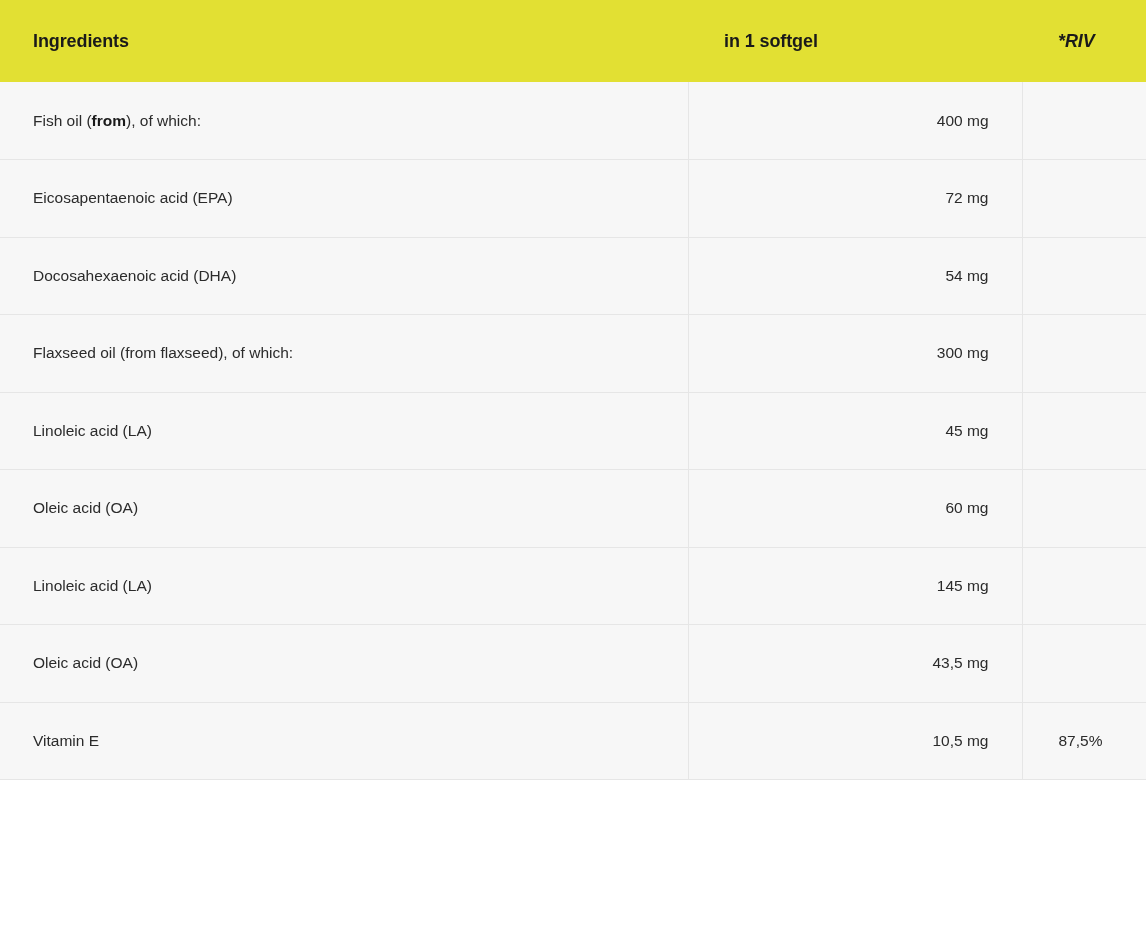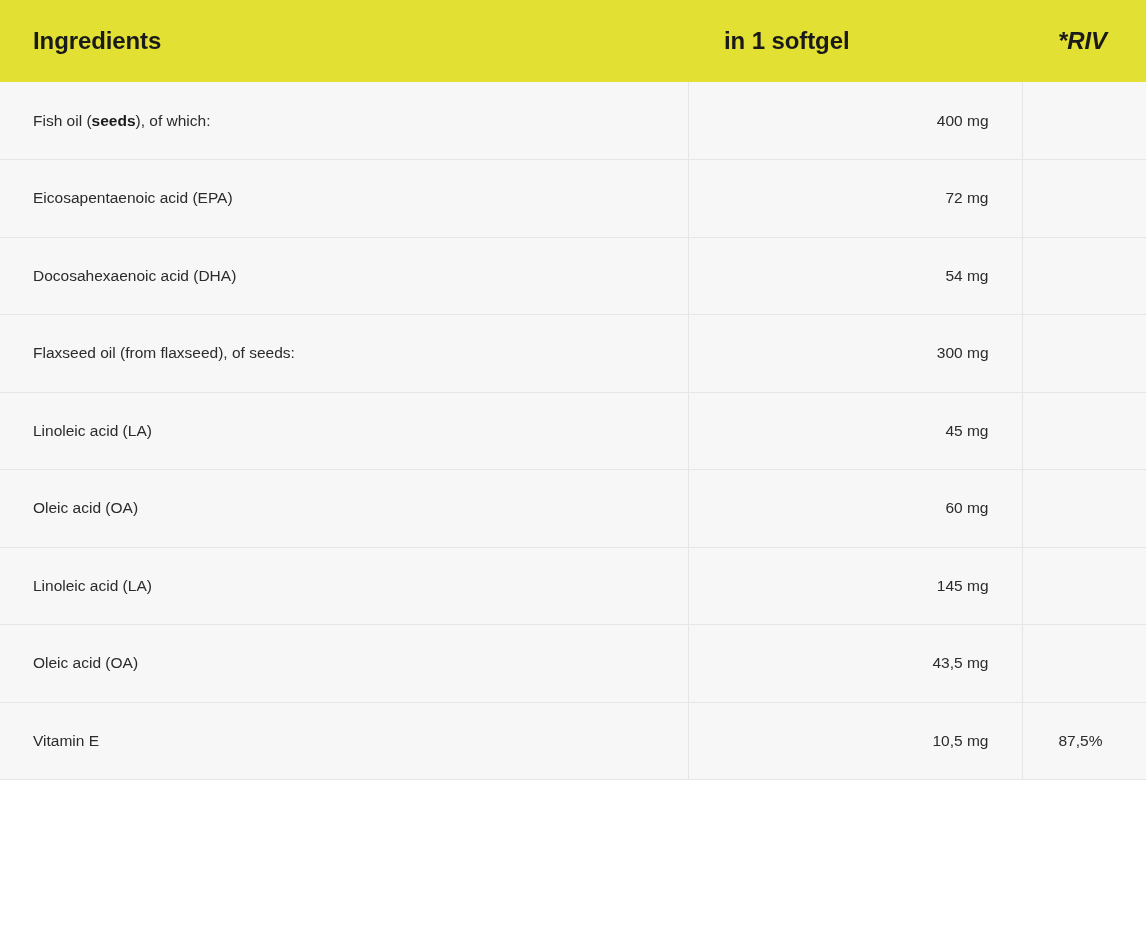--- a/index.html
+++ b/index.html
@@ -21,21 +21,21 @@
     border-collapse: collapse;
     table-layout: fixed;
   }
   table.nutrition col.c-name { width: 688px; }
   table.nutrition col.c-amount { width: 334px; }
   table.nutrition col.c-nrv { width: 124px; }
 
   thead th {
     background: #e2e033;
     color: #1a1a1a;
-    font-size: 24px;
+    font-size: 18px;
     font-weight: bold;
     text-align: left;
     height: 82px;
     padding: 0 33px;
     vertical-align: middle;
     border: none;
     letter-spacing: -0.1px;
   }
   thead th.th-amount { padding-left: 36px; }
   thead th.th-nrv { padding-left: 36px; font-style: italic; }
@@ -68,36 +68,36 @@
     </colgroup>
     <thead>
       <tr>
         <th class="th-name">Ingredients</th>
         <th class="th-amount">in 1 softgel</th>
         <th class="th-nrv">*RIV</th>
       </tr>
     </thead>
     <tbody>
         <tr>
-          <td class="td-name">Fish oil (<b>seeds</b>), of which:</td>
+          <td class="td-name">Fish oil (<b>from</b>), of which:</td>
           <td class="td-amount">400 mg</td>
           <td class="td-nrv"></td>
         </tr>
         <tr>
           <td class="td-name">Eicosapentaenoic acid (EPA)</td>
           <td class="td-amount">72 mg</td>
           <td class="td-nrv"></td>
         </tr>
         <tr>
           <td class="td-name">Docosahexaenoic acid (DHA)</td>
           <td class="td-amount">54 mg</td>
           <td class="td-nrv"></td>
         </tr>
         <tr>
-          <td class="td-name">Flaxseed oil (from flaxseed), of seeds:</td>
+          <td class="td-name">Flaxseed oil (from flaxseed), of which:</td>
           <td class="td-amount">300 mg</td>
           <td class="td-nrv"></td>
         </tr>
         <tr>
           <td class="td-name">Linoleic acid (LA)</td>
           <td class="td-amount">45 mg</td>
           <td class="td-nrv"></td>
         </tr>
         <tr>
           <td class="td-name">Oleic acid (OA)</td>

